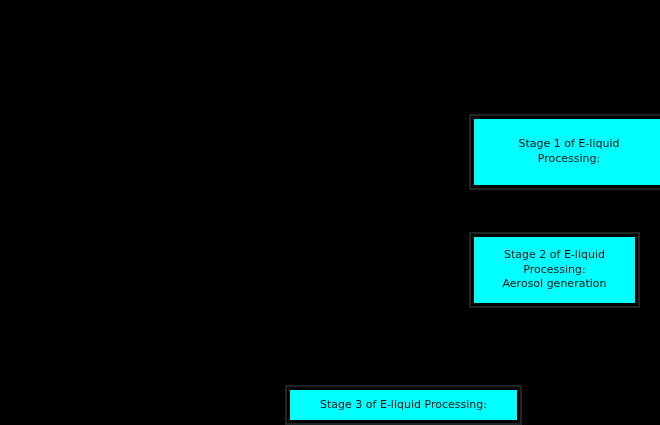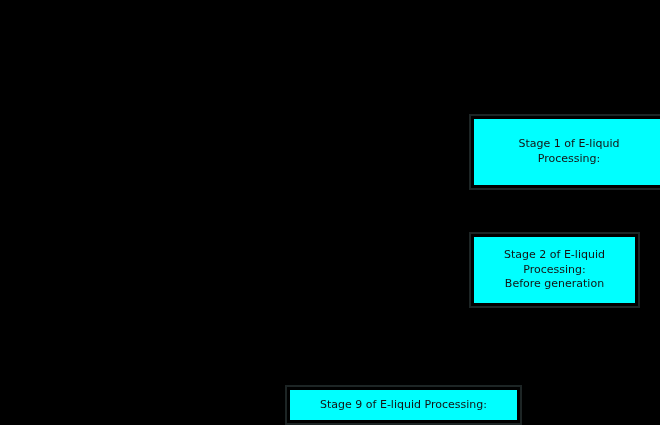--- a/index.html
+++ b/index.html
@@ -59,20 +59,20 @@
 <div id="canvas">
 
   <div id="stage1-box" class="stage-box">
     <div class="box-line">Stage 1 of E-liquid</div>
     <div class="box-line">Processing:</div>
   </div>
 
   <div id="stage2-box" class="stage-box">
     <div class="box-line">Stage 2 of E-liquid</div>
     <div class="box-line">Processing:</div>
-    <div class="box-line">Before generation</div>
+    <div class="box-line">Aerosol generation</div>
   </div>
 
   <div id="stage3-box" class="stage-box">
-    <div class="box-line">Stage 9 of E-liquid Processing:</div>
+    <div class="box-line">Stage 3 of E-liquid Processing:</div>
   </div>
 
 </div>
 
 </body></html>

